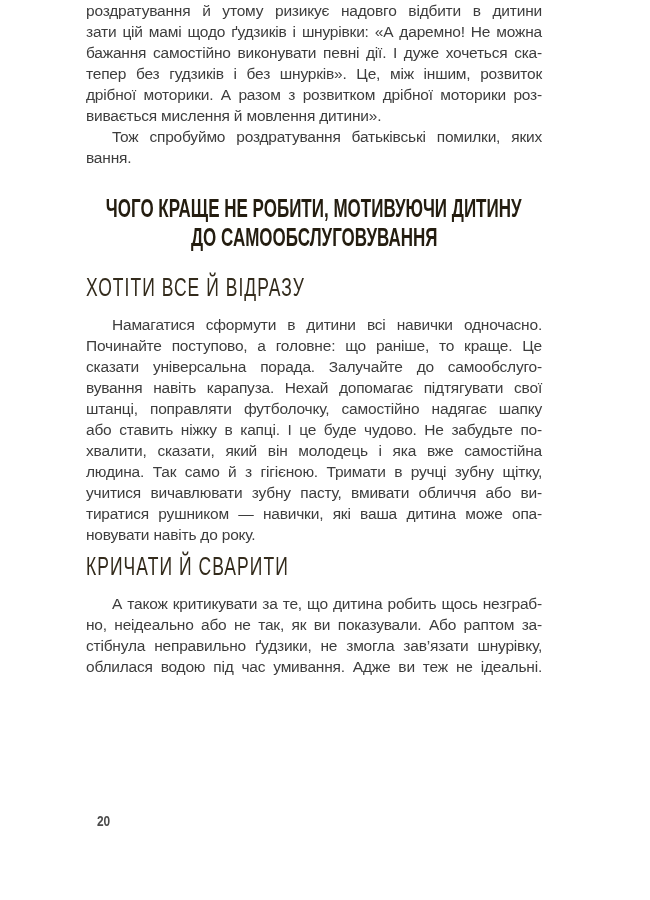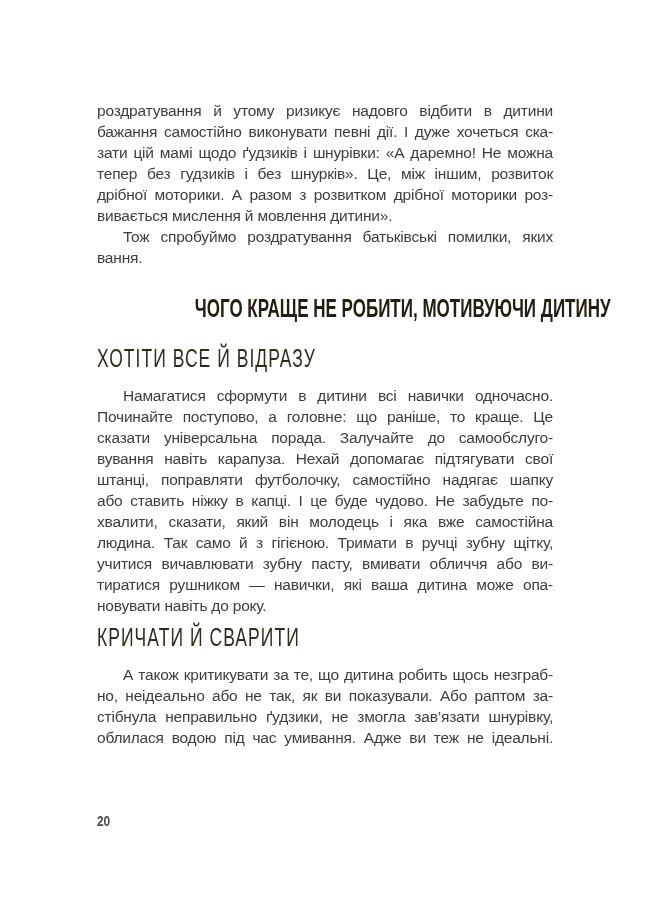--- a/index.html
+++ b/index.html
@@ -10,24 +10,23 @@
   .book-page {
     position: relative;
     width: 650px;
     height: 900px;
     background: var(--c-background, #ffffff);
     font-family: "Liberation Sans", sans-serif;
     overflow: hidden;
   }
   .content {
     position: absolute;
-    left: 97px;
+    left: 86px;
     top: 0;
     width: 456px;
-    padding-top: 100px;
   }
   
   .para { margin: 0; }
   .ln {
     font-size: 15.5px;
     line-height: 21px;
     letter-spacing: -0.2px;
     color: var(--c-body, #3d3d3d);
     text-align: justify;
     text-align-last: justify;
@@ -35,21 +34,21 @@
   }
   .ln.end {
     text-align-last: left;
   }
   .ln.ind {
     text-indent: 26px;
   }
   
   .chapter-heading {
     display: flex;
-    flex-direction: row;
+    flex-direction: column;
     align-items: center;
     margin: 26px 0 20px 0;
   }
   .chapter-heading .hline {
     white-space: nowrap;
     font-weight: 700;
     font-size: 25px;
     line-height: 29px;
     color: var(--c-heading, #241d10);
     transform: scaleX(0.68);
@@ -82,22 +81,22 @@
   }
 </style>
 </head>
 <body>
 
 <div class="book-page">
   <div class="content">
 
     <div class="para">
       <div class="ln">роздратування й утому ризикує надовго відбити в дитини</div>
+      <div class="ln">зати цій мамі щодо ґудзиків і шнурівки: «А даремно! Не можна</div>
       <div class="ln">бажання самостійно виконувати певні дії. І дуже хочеться ска-</div>
-      <div class="ln">зати цій мамі щодо ґудзиків і шнурівки: «А даремно! Не можна</div>
       <div class="ln">тепер без гудзиків і без шнурків». Це, між іншим, розвиток</div>
       <div class="ln">дрібної моторики. А разом з розвитком дрібної моторики роз-</div>
       <div class="ln end">вивається мислення й мовлення дитини».</div>
     </div>
 
     <div class="para">
       <div class="ln ind">Тож спробуймо роздратування батьківські помилки, яких</div>
       <div class="ln end">вання.</div>
     </div>
 

